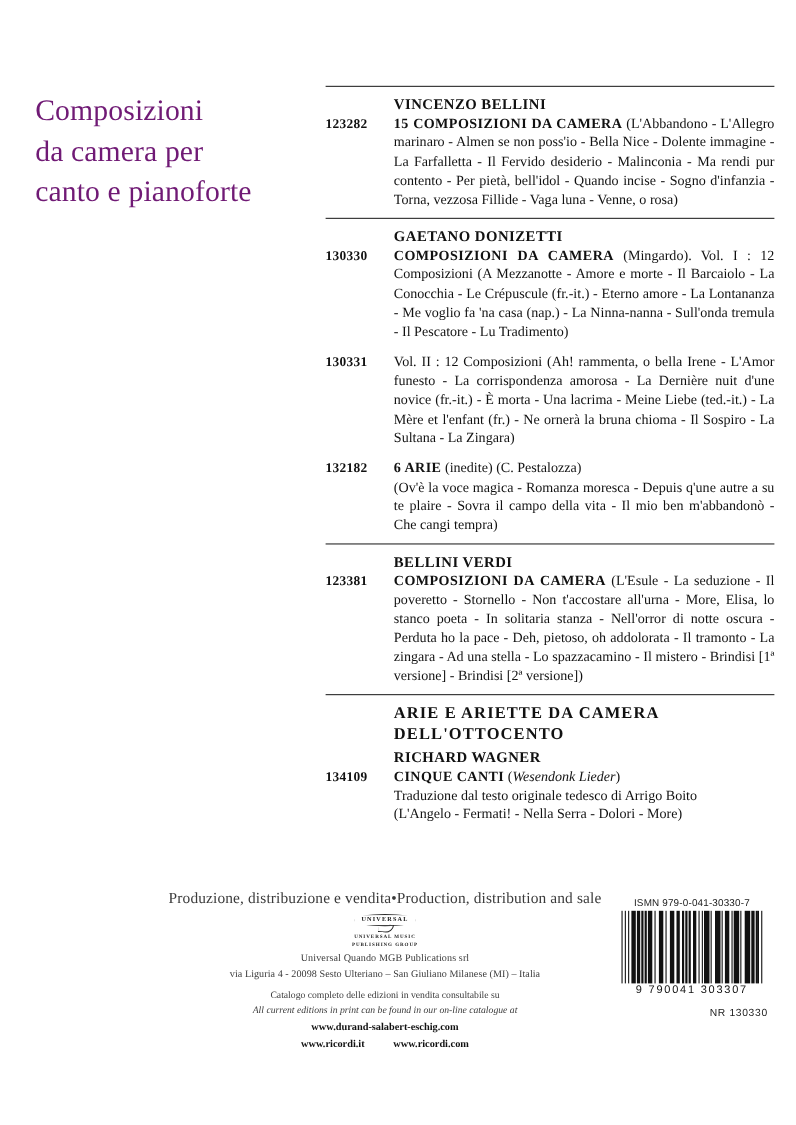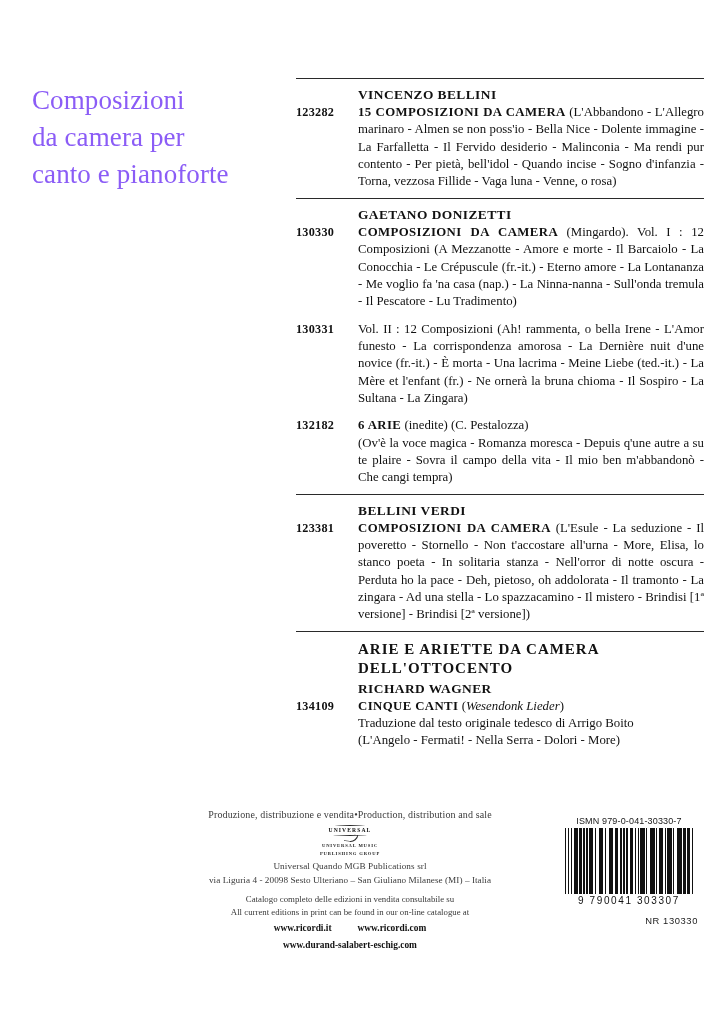--- a/index.html
+++ b/index.html
@@ -18,21 +18,21 @@
 
   
   .page-title {
     position: absolute;
     left: 32px;
     top: 82px;
     width: 250px;
     font-size: 27px;
     line-height: 1.37;
     font-weight: 400;
-    color: #8b5cf6;
+    color: #701a75;
     letter-spacing: 0.1px;
   }
   .page-title .tline { display: block; white-space: nowrap; }
 
   
   .catalog-col {
     position: absolute;
     left: 296px;
     top: 78px;
     width: 408px;
@@ -109,21 +109,21 @@
   }
   .footer-center {
     position: absolute;
     left: 150px;
     top: 0;
     width: 400px;
     text-align: center;
     color: #3a3a3a;
   }
   .f-line1 {
-    font-size: 10px;
+    font-size: 14px;
     line-height: 1.4;
     letter-spacing: 0.12px;
     white-space: nowrap;
   }
 
   .logo-wrap {
     margin: 3px auto 1px auto;
     width: 70px;
     text-align: center;
   }
@@ -185,20 +185,21 @@
     white-space: nowrap;
   }
   .f-cat {
     font-size: 8.8px;
     line-height: 1.5;
     margin-top: 5px;
     white-space: nowrap;
   }
   .f-cat-en {
     font-size: 8.8px;
+    font-style: italic;
     line-height: 1.5;
     white-space: nowrap;
   }
   .f-urls {
     font-size: 9.4px;
     font-weight: 700;
     line-height: 1.55;
     margin-top: 2px;
     color: #111;
   }
@@ -322,22 +323,22 @@
         <span class="logo-swoosh"></span>
       </div>
       <div class="logo-sub">UNIVERSAL MUSIC</div>
       <div class="logo-sub">PUBLISHING GROUP</div>
     </div>
 
     <div class="f-line2">Universal Quando MGB Publications srl</div>
     <div class="f-line3">via Liguria 4 - 20098 Sesto Ulteriano – San Giuliano Milanese (MI) – Italia</div>
     <div class="f-cat">Catalogo completo delle edizioni in vendita consultabile su</div>
     <div class="f-cat-en">All current editions in print can be found in our on-line catalogue at</div>
+    <div class="f-urls"><span>www.durand-salabert-eschig.com</span></div>
     <div class="f-urls"><span>www.ricordi.it</span><span class="u2">www.ricordi.com</span></div>
-    <div class="f-urls"><span>www.durand-salabert-eschig.com</span></div>
   </div>
 
   <div class="barcode-box">
     <div class="ismn">ISMN 979-0-041-30330-7</div>
     <div class="bars">
         <i style="flex: 1 0 0px;"></i>
         <i class="w" style="flex: 1 0 0px;"></i>
         <i style="flex: 1 0 0px;"></i>
         <i class="w" style="flex: 1 0 0px;"></i>
         <i style="flex: 1 0 0px;"></i>

